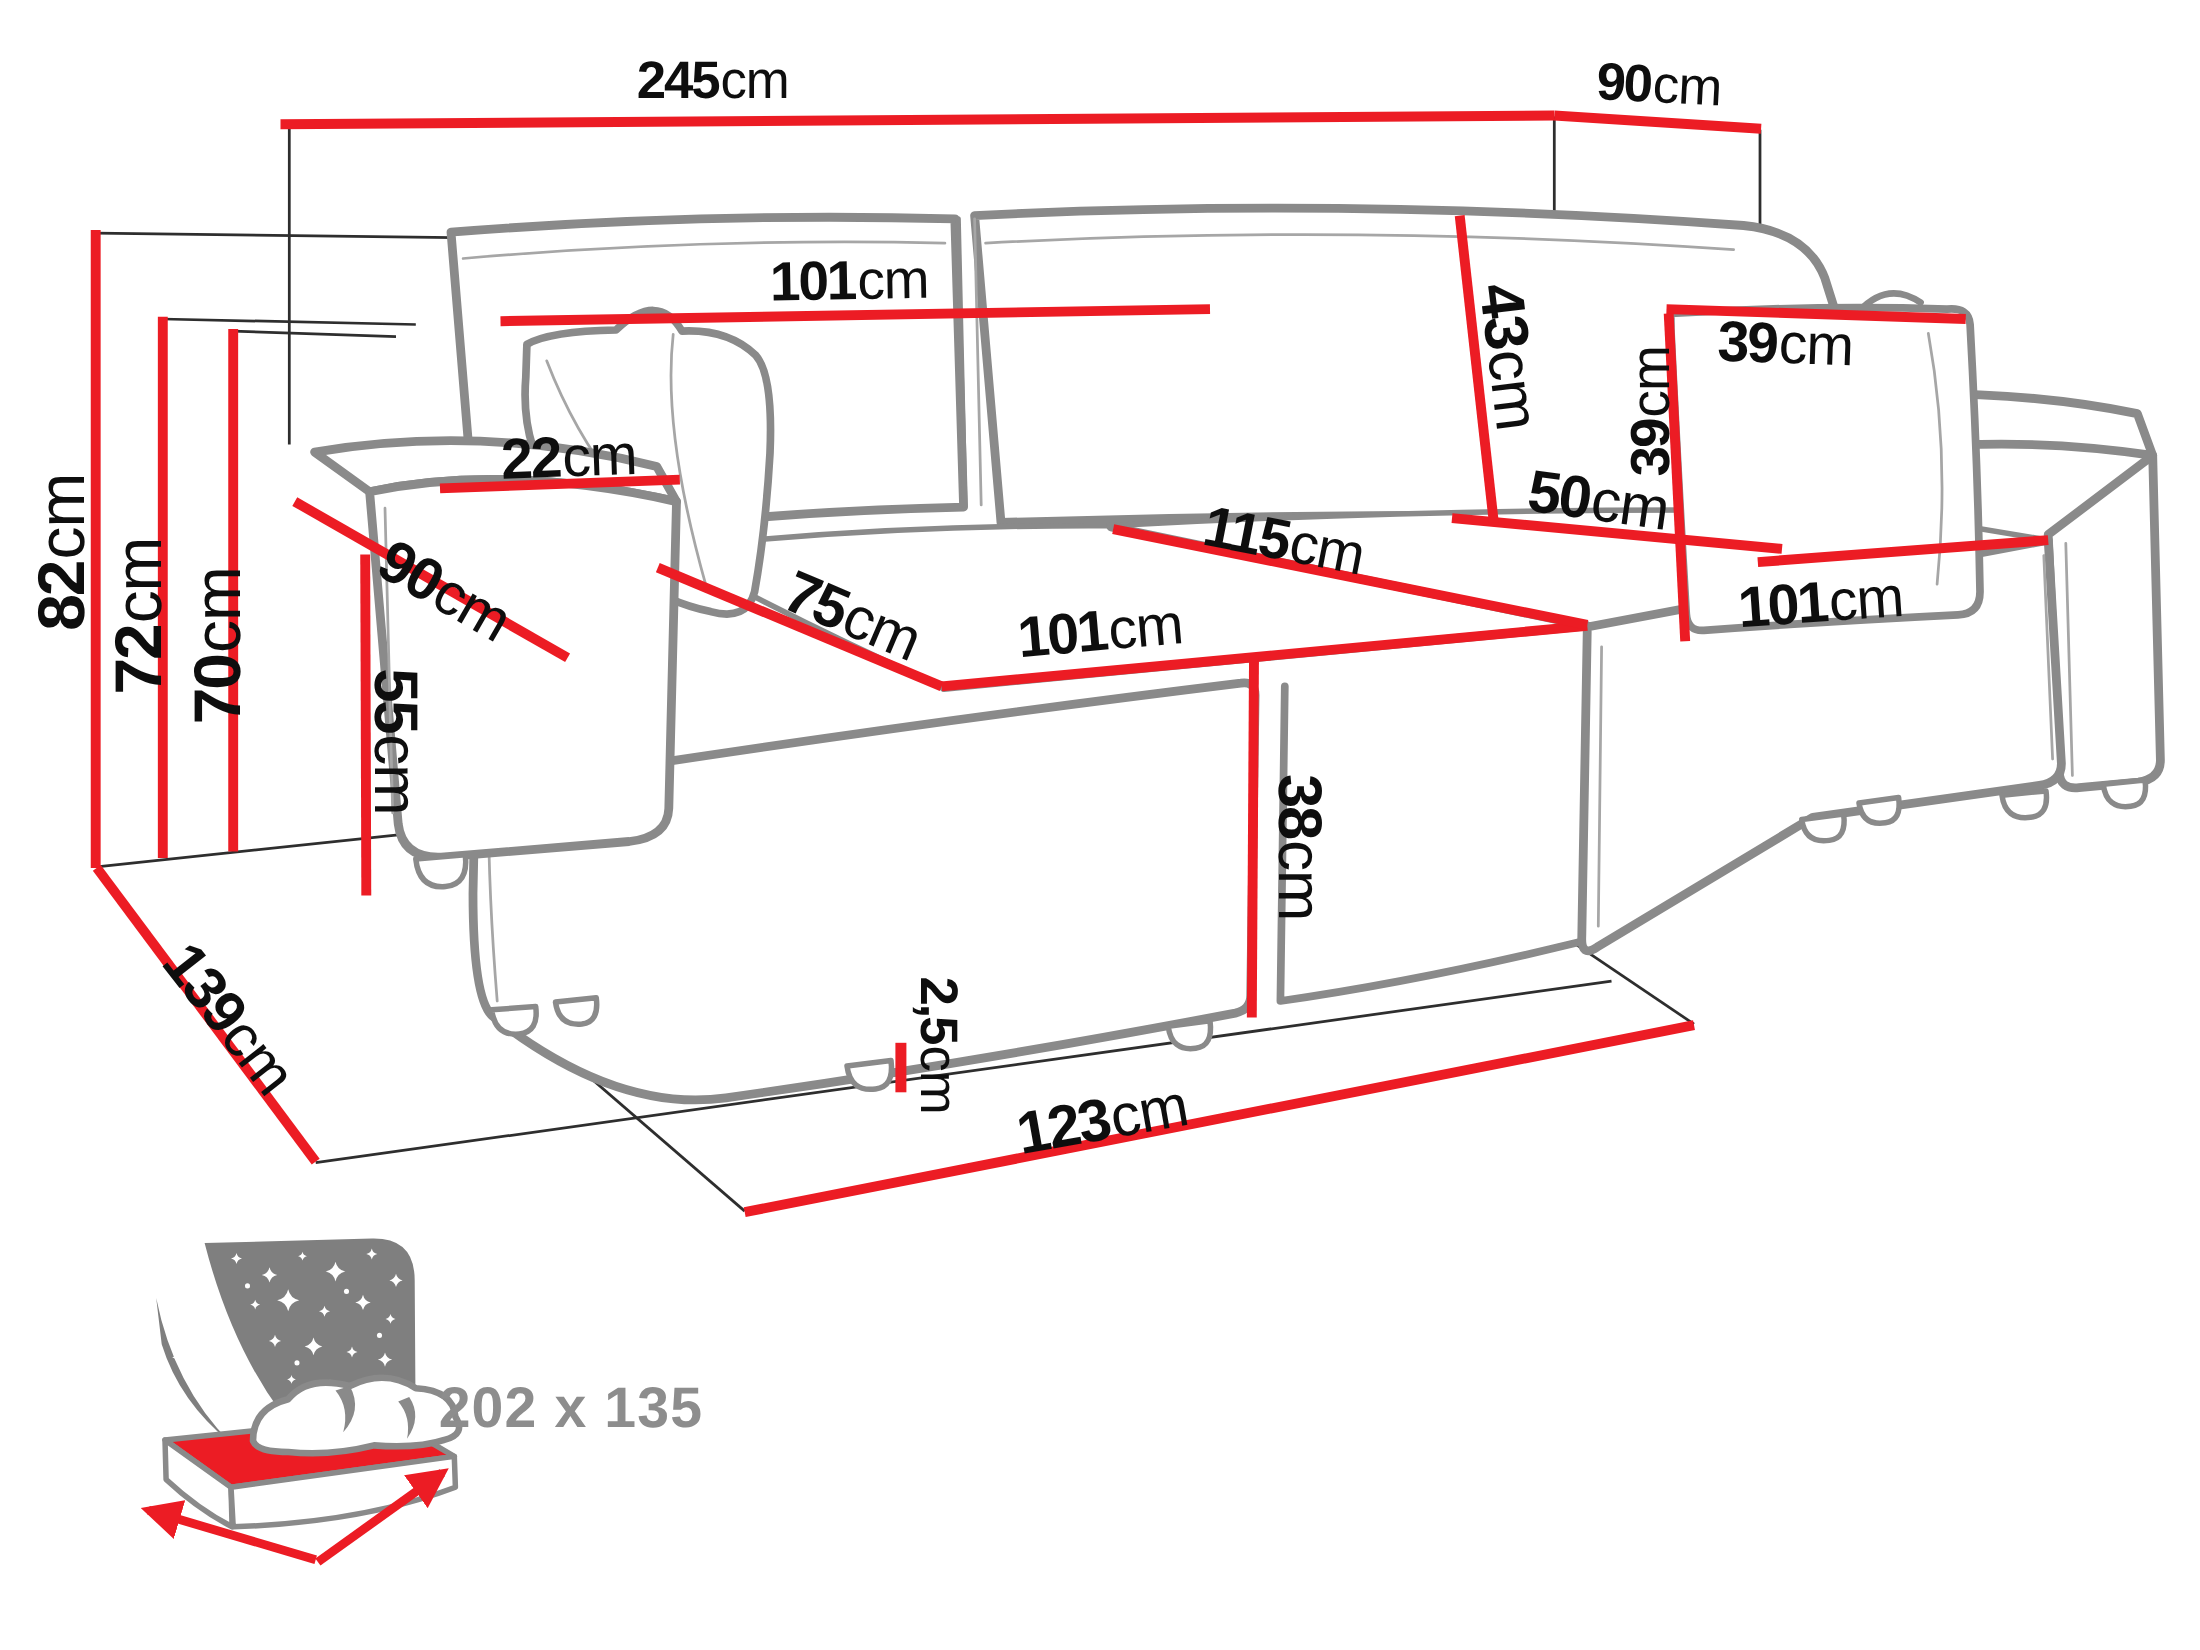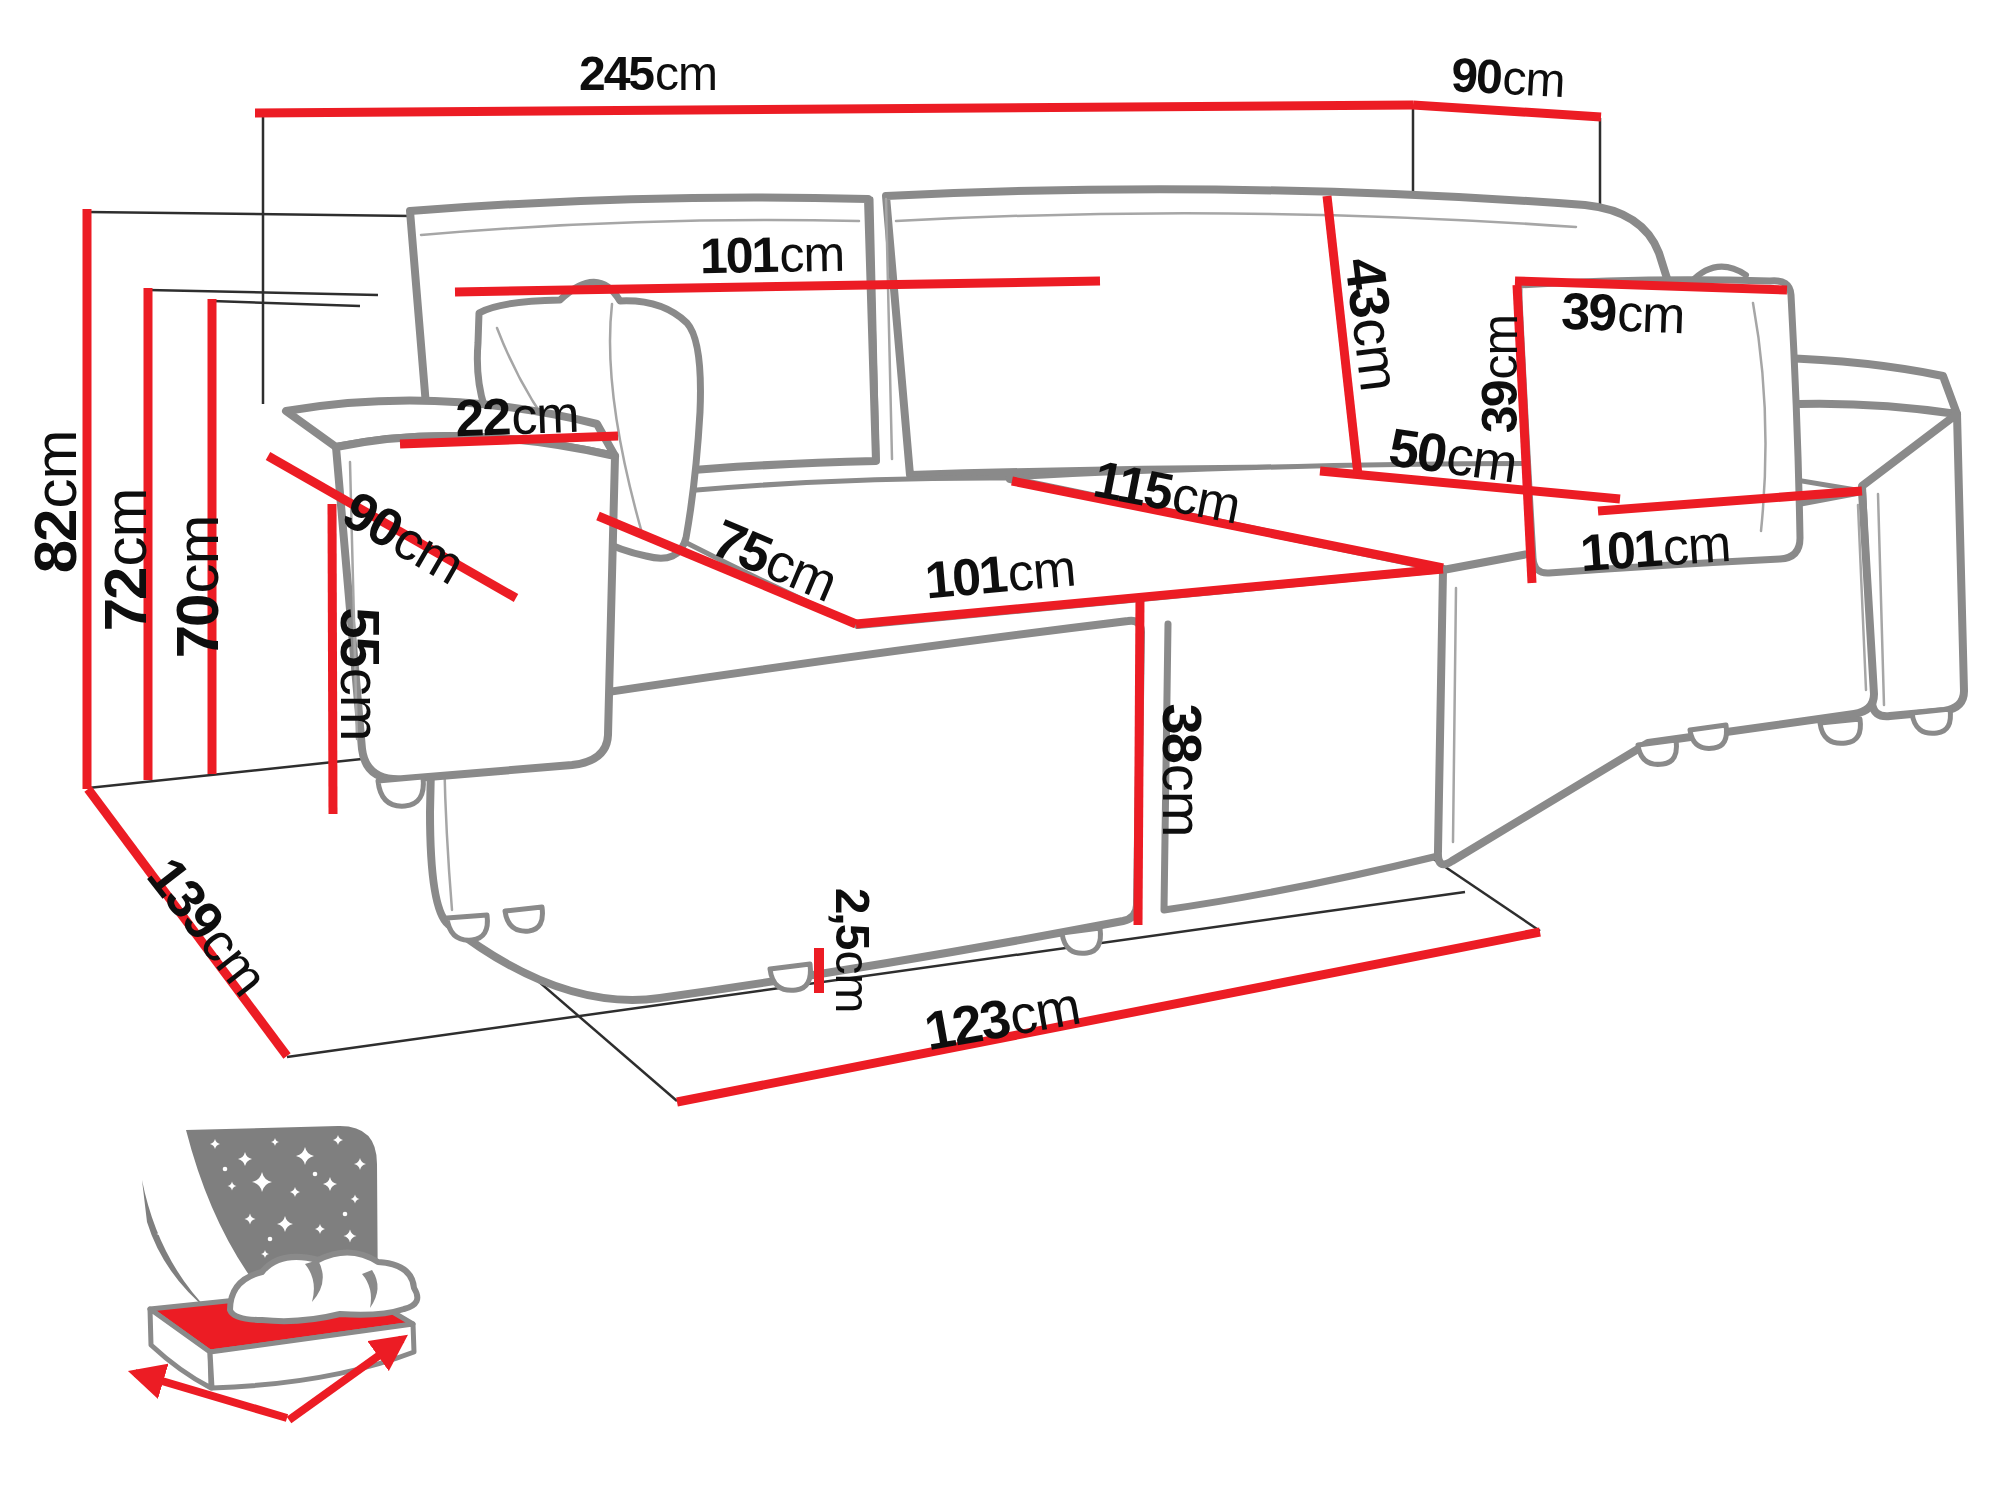--- a/index.html
+++ b/index.html
@@ -233,14 +233,16 @@
 
   <span class="dim" style="left:852px;top:938px;font-size:48px;transform:translate(-50%,-50%) rotate(90deg);">
     <b>2,5</b><span class="u">cm</span></span>
 
   <span class="dim" style="left:1002px;top:1006px;font-size:54px;transform:translate(-50%,-50%) rotate(-10deg);">
     <b>123</b><span class="u">cm</span></span>
 
   <span class="dim" style="left:208px;top:914px;font-size:54px;transform:translate(-50%,-50%) rotate(52deg);">
     <b>139</b><span class="u">cm</span></span>
 
+  <span class="bed-label" style="left:519px;top:1268px;">
+    <span>202 x 135</span></span>
 
 </div>
 
 </body></html>

